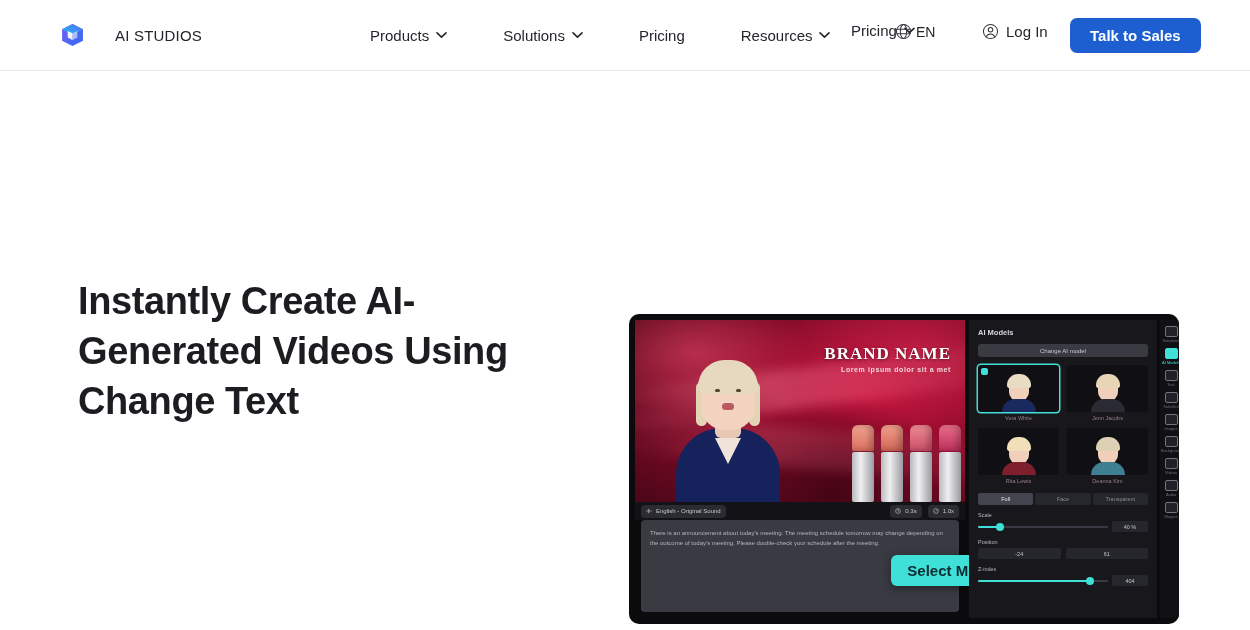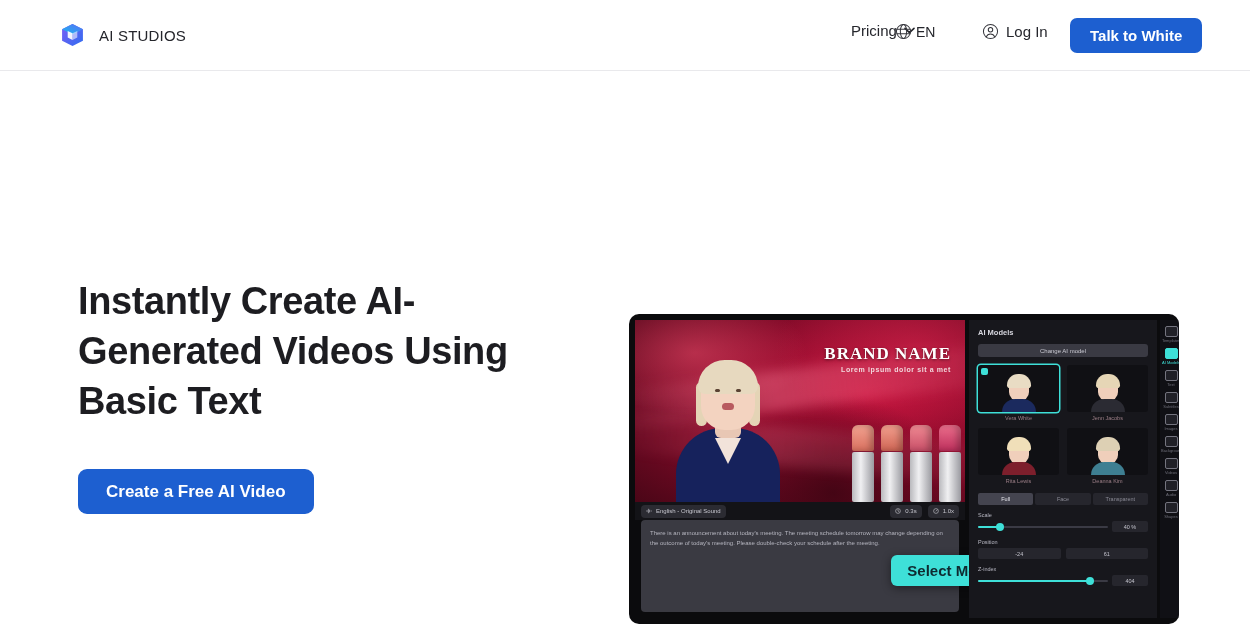--- a/index.html
+++ b/index.html
@@ -23,21 +23,21 @@
     position: absolute; left: 60px; top: 50%; transform: translateY(-50%);
     display: flex; align-items: center; gap: 10px;
   }
   .brand-cube { width: 25px; height: 25px; display: block; }
   .brand-name {
     font-size: 22.5px; font-weight: 700; color: #15161a;
     letter-spacing: -0.2px;
   }
   .brand-sub {
     font-size: 15px; font-weight: 500; color: #24252b;
-    letter-spacing: .2px; margin-left: 4px;
+    letter-spacing: .2px; margin-left: 20px;
   }
 
   .main-nav {
     position: absolute; left: 370px; top: 50%; transform: translateY(-50%);
     display: flex; align-items: center;
   }
   .nav-item {
     display: flex; align-items: center; gap: 7px;
     font-size: 15px; color: #25262c; cursor: pointer;
     white-space: nowrap;
@@ -305,20 +305,43 @@
         </defs>
         <path d="M12 1.5 22 6.4v11.2L12 22.5 2 17.6V6.4z" fill="url(#cubeA)"></path>
         <path d="M12 1.5 22 6.4 12 11.4 2 6.4z" fill="url(#cubeB)"></path>
         <path d="M7.4 8.1 12 10.4v6.4L7.4 14.5z" fill="#ffffff" opacity=".92"></path>
         <path d="M16.6 8.1 12 10.4v6.4l4.6-2.3z" fill="#ffffff" opacity=".55"></path>
       </svg>
     </span>
     <span class="brand-sub">AI STUDIOS</span>
   </div>
 
+  <nav class="main-nav">
+    <div class="nav-item">
+      <span>Products</span>
+      <svg class="caret" width="11" height="7" viewBox="0 0 11 7">
+        <path d="M1 1.3 5.5 5.6 10 1.3" fill="none" stroke="#25262c" stroke-width="1.6" stroke-linecap="round" stroke-linejoin="round"></path>
+      </svg>
+    </div>
+    <div class="nav-item">
+      <span>Solutions</span>
+      <svg class="caret" width="11" height="7" viewBox="0 0 11 7">
+        <path d="M1 1.3 5.5 5.6 10 1.3" fill="none" stroke="#25262c" stroke-width="1.6" stroke-linecap="round" stroke-linejoin="round"></path>
+      </svg>
+    </div>
+    <div class="nav-item">
+      <span>Pricing</span>
+    </div>
+    <div class="nav-item">
+      <span>Resources</span>
+      <svg class="caret" width="11" height="7" viewBox="0 0 11 7">
+        <path d="M1 1.3 5.5 5.6 10 1.3" fill="none" stroke="#25262c" stroke-width="1.6" stroke-linecap="round" stroke-linejoin="round"></path>
+      </svg>
+    </div>
+  </nav>
 
   <div class="header-right">
 
     <div class="company-wrap">
       <span>Pricing</span>
       <svg class="caret" width="11" height="7" viewBox="0 0 11 7">
         <path d="M1 1.3 5.5 5.6 10 1.3" fill="none" stroke="#25262c" stroke-width="1.6" stroke-linecap="round" stroke-linejoin="round"></path>
       </svg>
     </div>
 
@@ -333,29 +356,28 @@
 
     <div class="login-wrap">
       <svg width="17" height="17" viewBox="0 0 20 20">
         <circle cx="10" cy="10" r="8.3" fill="none" stroke="#34353b" stroke-width="1.2"></circle>
         <circle cx="10" cy="8" r="2.6" fill="none" stroke="#34353b" stroke-width="1.2"></circle>
         <path d="M4.9 16.6c1-2.4 3-3.6 5.1-3.6s4.1 1.2 5.1 3.6" fill="none" stroke="#34353b" stroke-width="1.2" stroke-linecap="round"></path>
       </svg>
       <span>Log In</span>
     </div>
 
-    <button class="btn-sales">Talk to White</button>
+    <button class="btn-sales">Talk to Sales</button>
   </div>
 </header>
 
 <section class="hero">
 
   <div class="hero-copy">
-    <h1 class="hero-title">Instantly Create AI-Generated Videos Using Basic Text</h1>
-    <button class="btn-cta">Create a Free AI Video</button>
+    <h1 class="hero-title">Instantly Create AI-Generated Videos Using Change Text</h1>
     
   </div>
 
   <div class="app-shot">
     <div class="app-inner">
 
       <div class="canvas-col">
 
         <div class="video-canvas">
           <div class="silk"></div>

